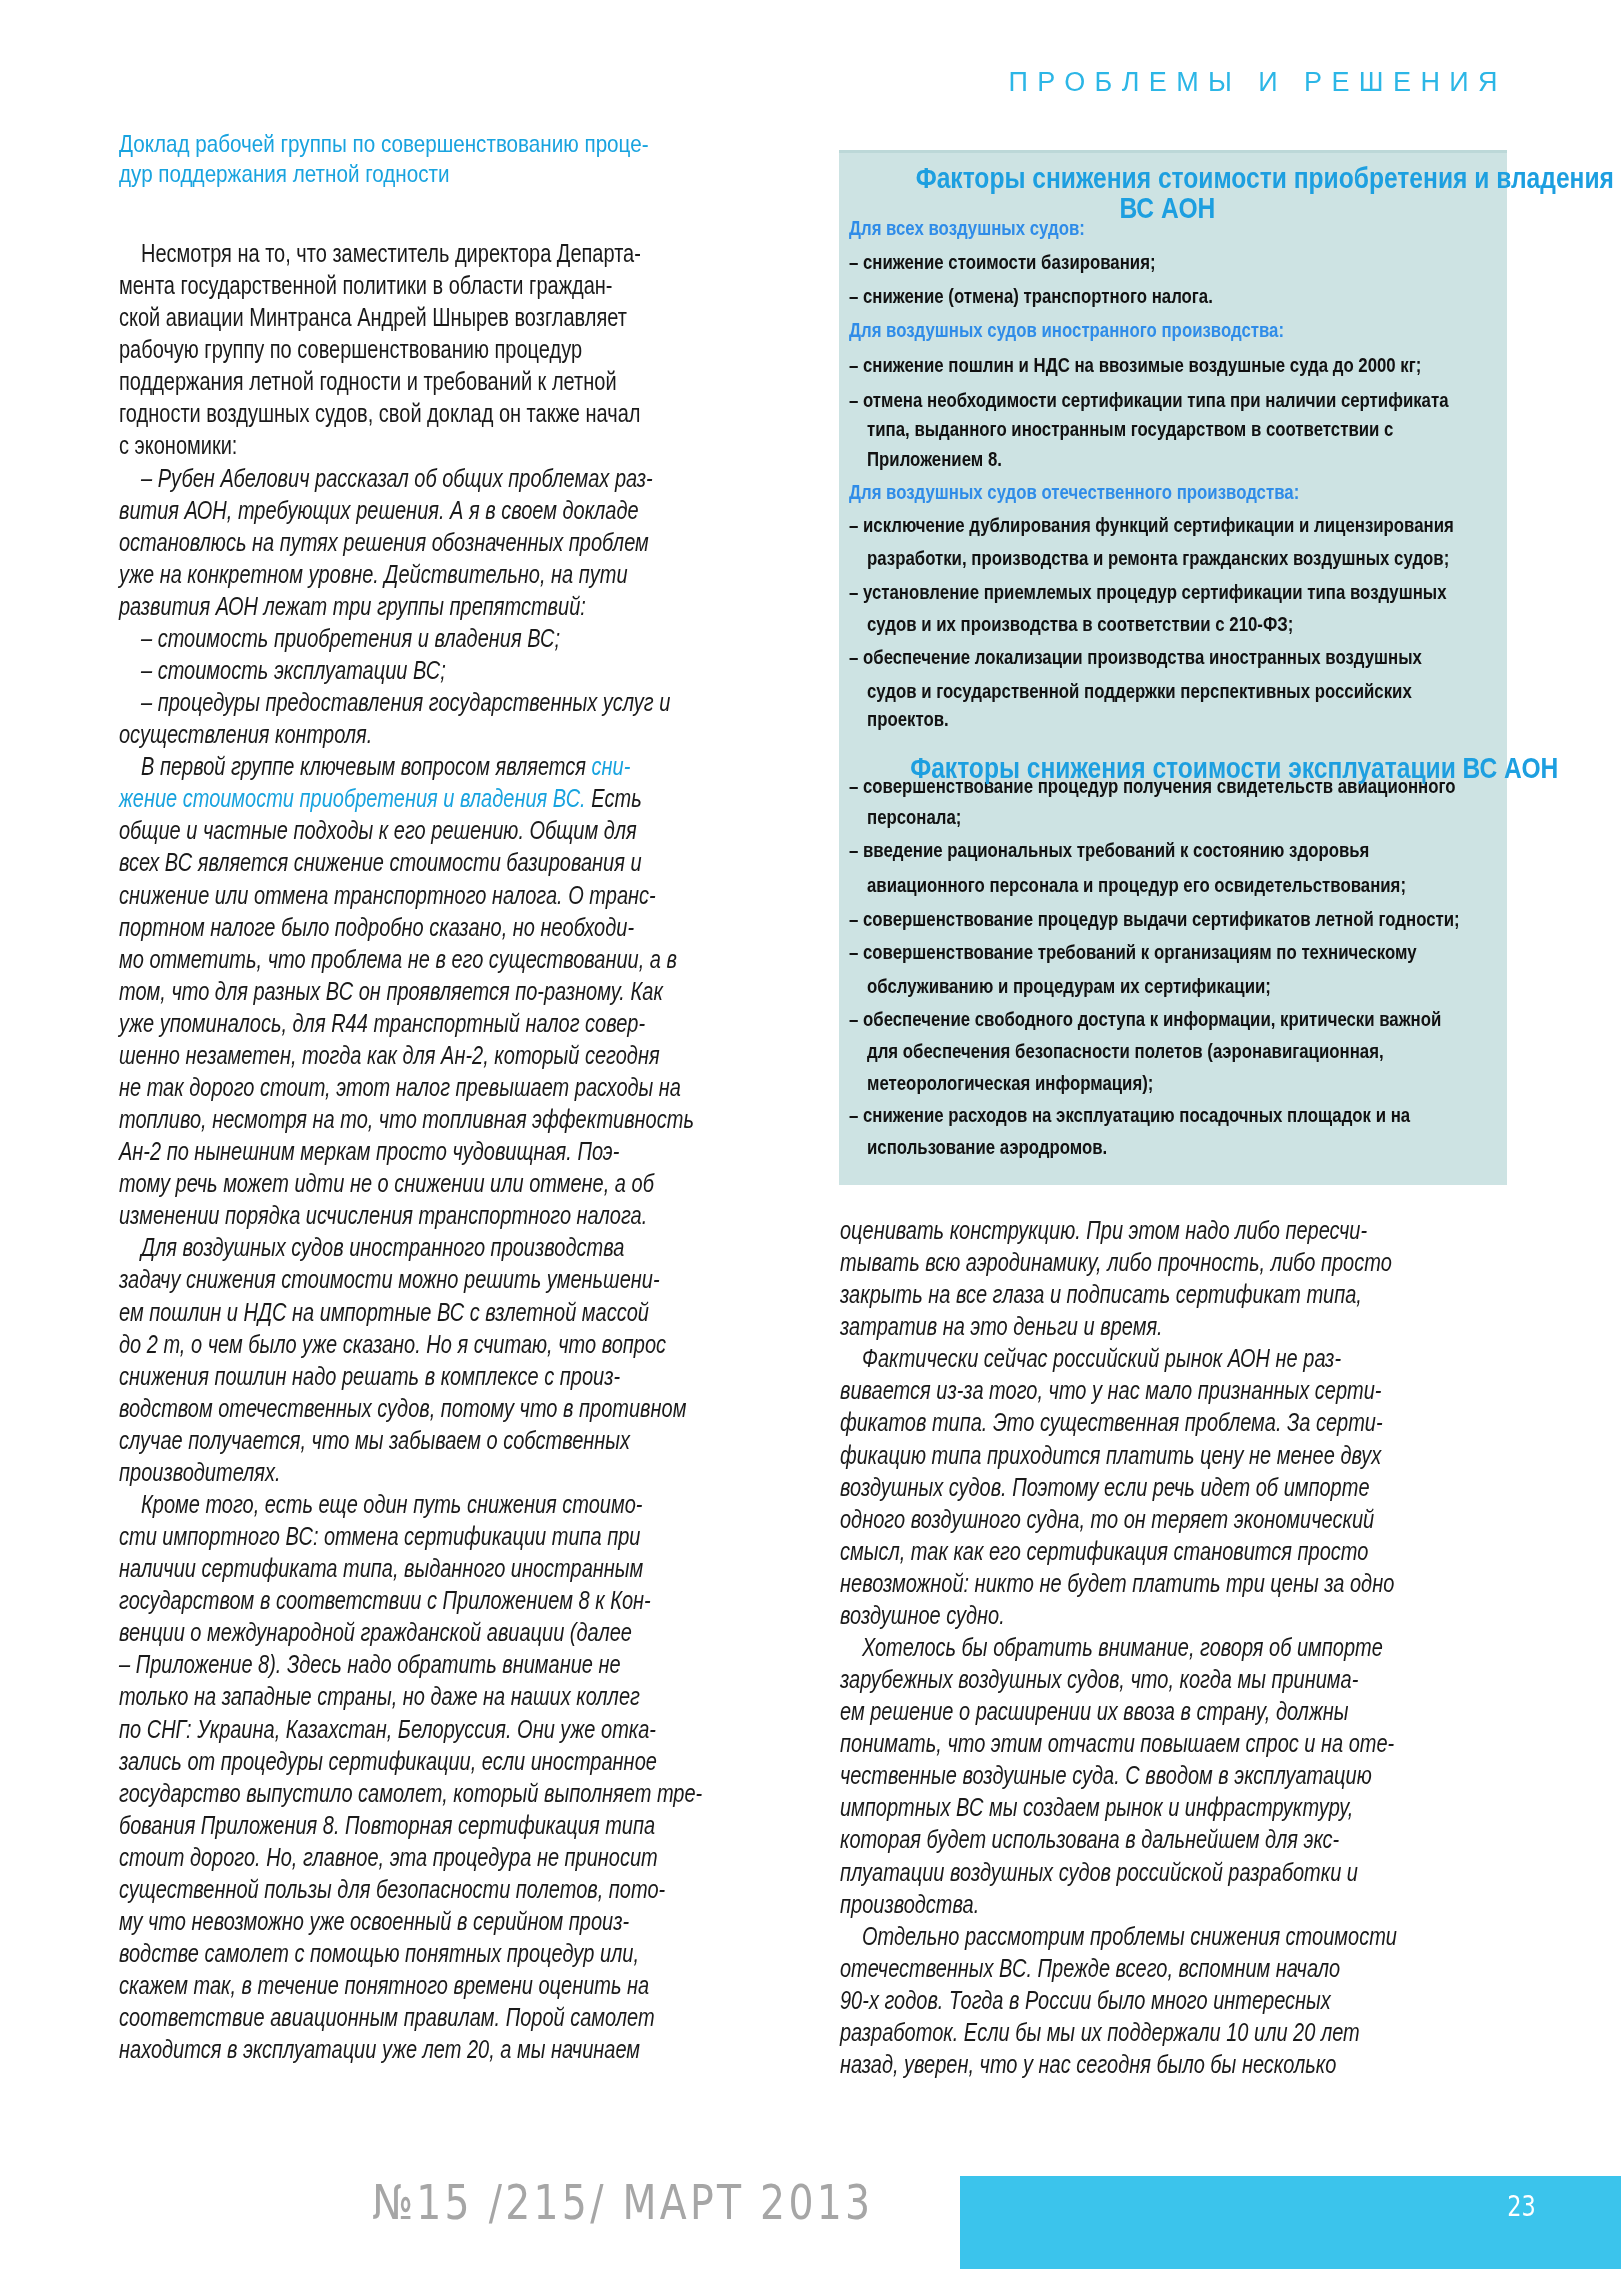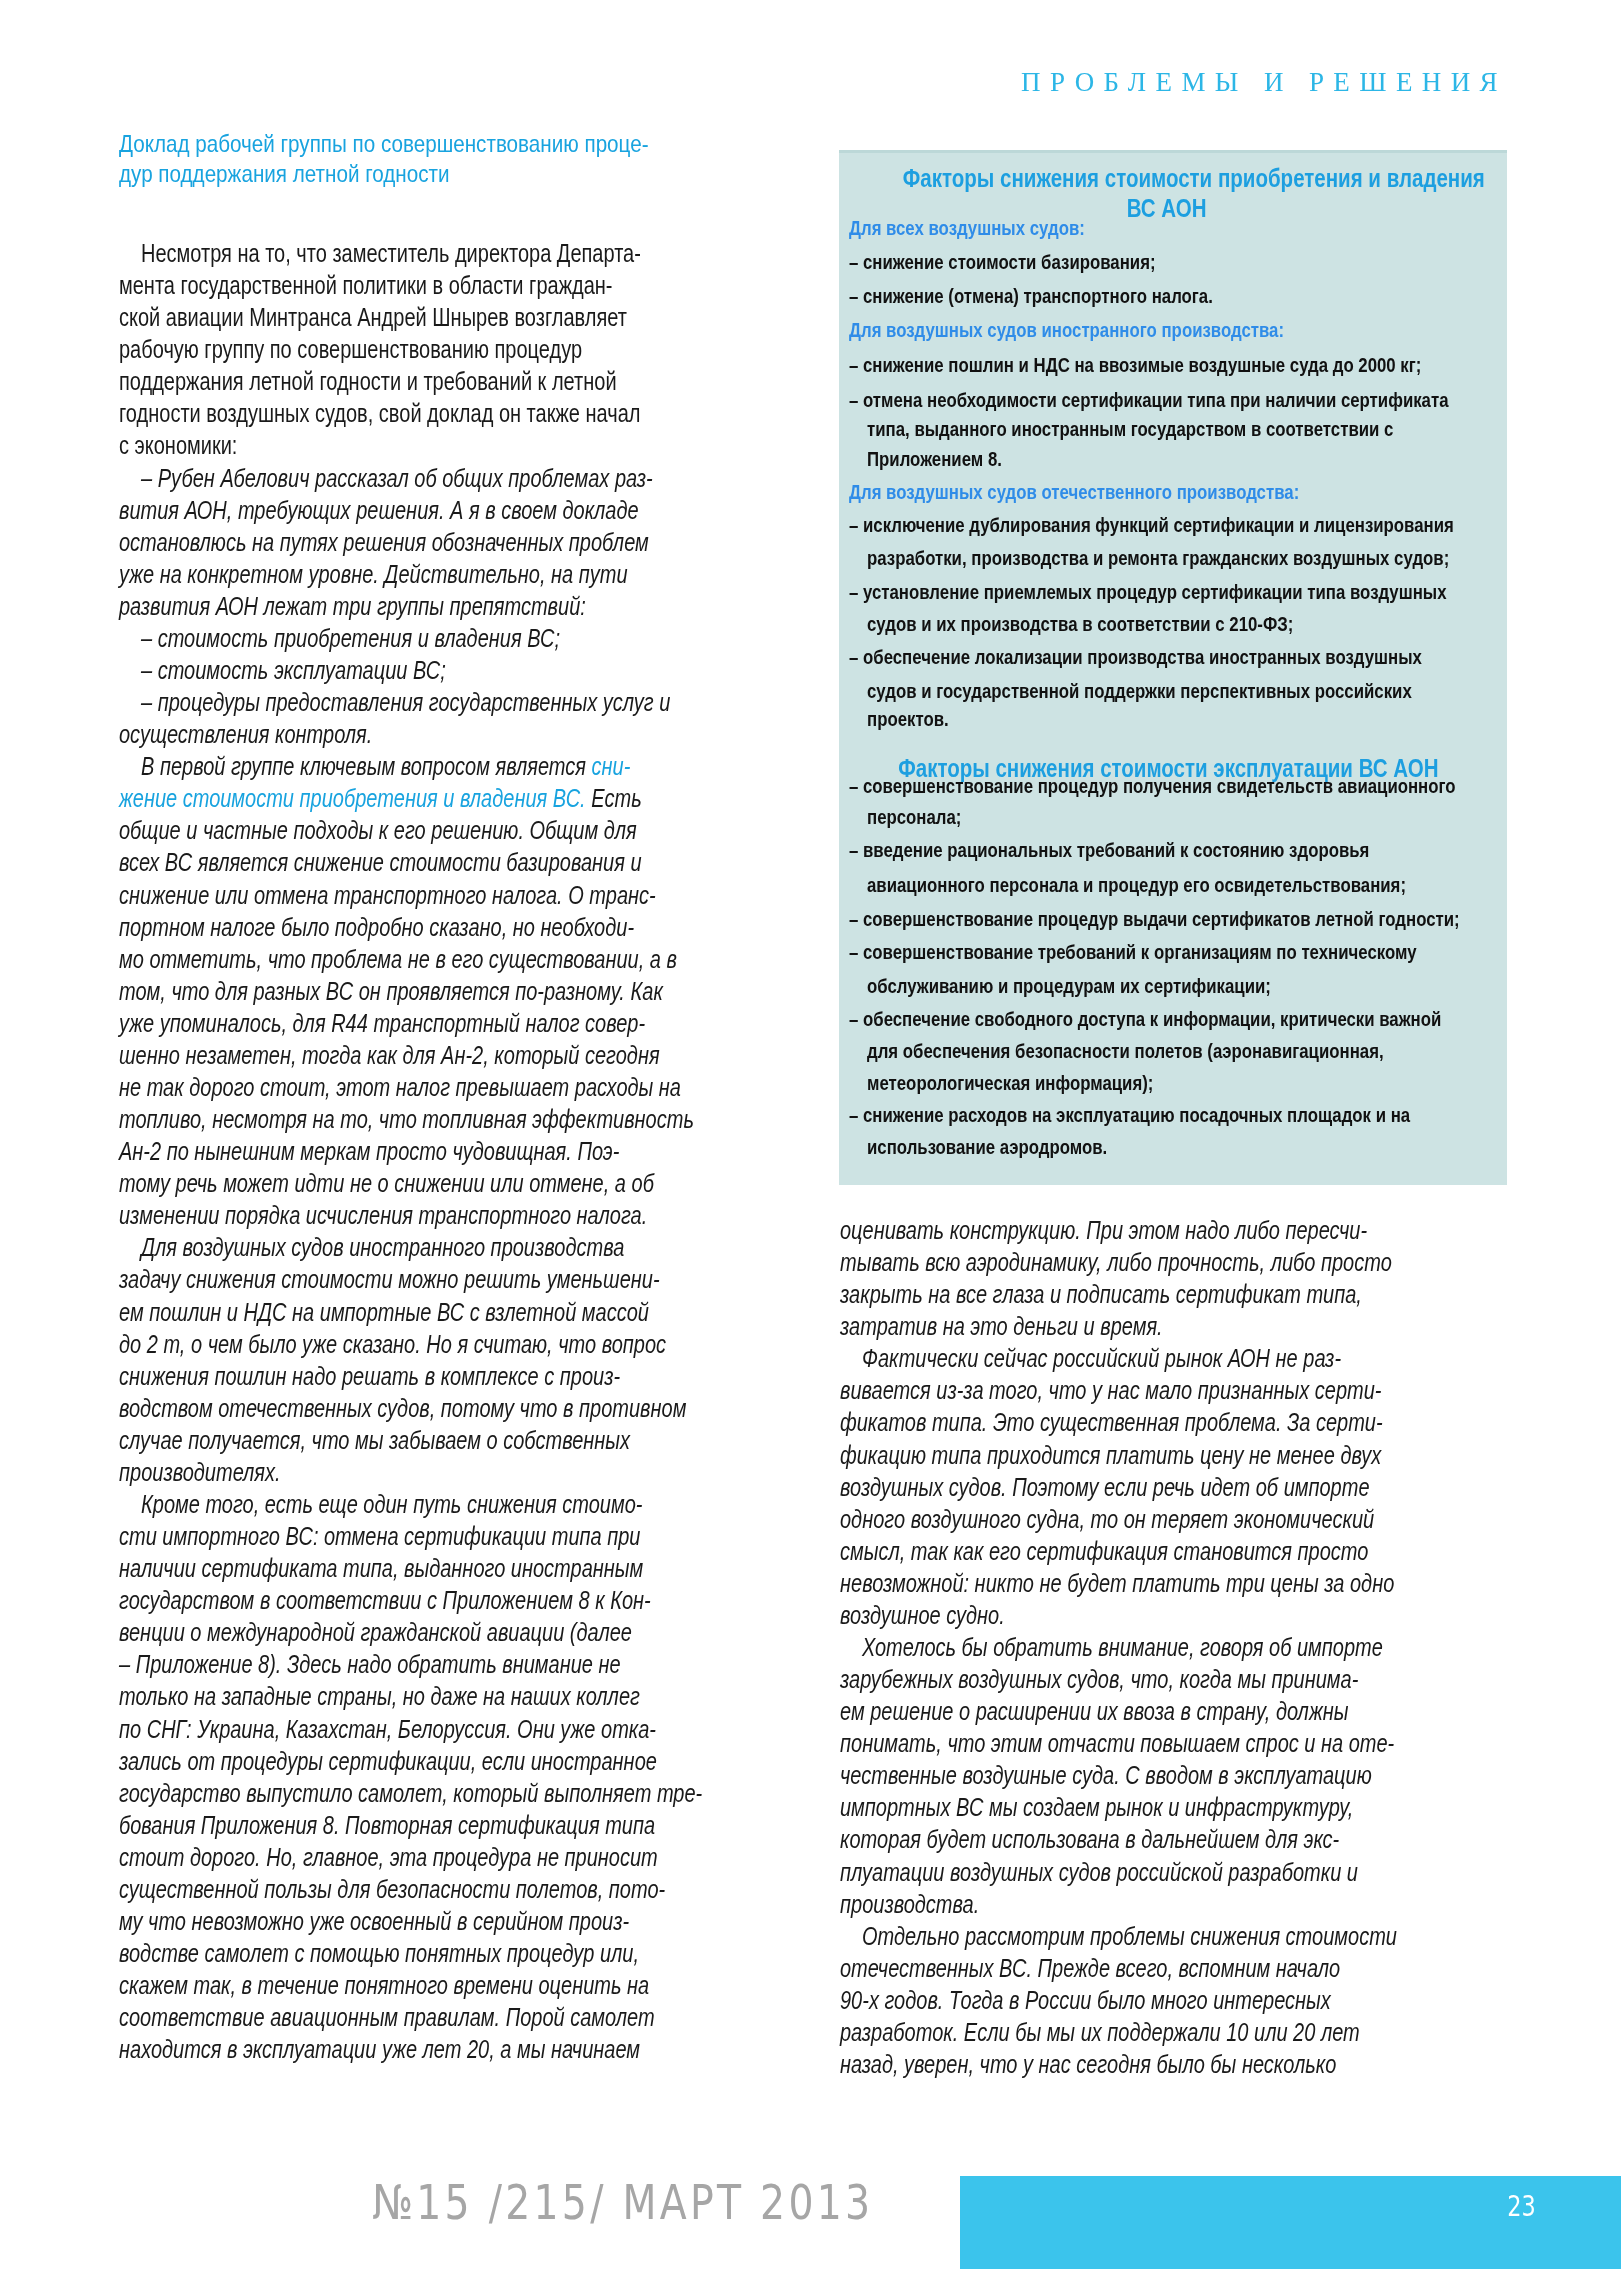--- a/index.html
+++ b/index.html
@@ -1,29 +1,29 @@
 <!DOCTYPE html>
 <html><head>
 <meta charset="utf-8">
 <style>
   html,body{margin:0;padding:0;background:#ffffff;}
   body{width:1622px;height:2269px;position:relative;overflow:hidden;font-family:"Liberation Sans",sans-serif;color:#1a1a1a;}
-  .section-title{position:absolute;top:67px;right:115px;font-family:Liberation Serif, serif;font-size:27px;letter-spacing:9.4px;color:#2cb6e6;white-space:nowrap;}
+  .section-title{position:absolute;top:67px;right:115px;font-family:Liberation Sans, sans-serif;font-size:27px;letter-spacing:9.4px;color:#2cb6e6;white-space:nowrap;}
   .heading{position:absolute;left:119px;top:129px;width:673px;color:#18a3df;font-size:24px;line-height:30px;}
   .heading .ln{display:block;white-space:nowrap;transform:scaleX(0.86);transform-origin:left center;}
   .col{position:absolute;width:673px;}
   .col .ln{position:absolute;left:0;height:32px;line-height:32px;font-size:25px;white-space:nowrap;transform:scaleX(0.8);transform-origin:left center;}
   .col .ln.i{font-style:italic;}
   .col .ln.ind{left:22px;}
   .col .ln .hl{color:#18a3df;}
   .box{position:absolute;left:839px;top:150px;width:668px;height:1032px;background:#cde3e3;border-top:3px solid #bcd8d8;}
   .box .ln{position:absolute;left:10px;height:33px;line-height:33px;font-size:21px;font-weight:bold;white-space:nowrap;transform:scaleX(0.8);transform-origin:left center;color:#111;}
   .box .ln.cont{left:28px;}
   .box .ln.sub{color:#2f8ce8;}
-  .box .ttl{position:absolute;left:0;width:656px;text-align:center;font-size:25px;font-weight:bold;color:#1d9fe0;line-height:30px;}
+  .box .ttl{position:absolute;left:0;width:656px;text-align:center;font-size:30px;font-weight:bold;color:#1d9fe0;line-height:30px;}
   .box .ttl span{display:inline-block;transform:scaleX(0.82);white-space:nowrap;}
   .footer-issue{position:absolute;left:372px;top:2174px;font-family:"DejaVu Sans",sans-serif;font-size:48px;color:#a6a6a6;letter-spacing:4px;white-space:nowrap;transform:scaleX(0.82);transform-origin:left center;}
   .footer-bar{position:absolute;left:960px;top:2176px;width:661px;height:93px;background:#3bc4ec;}
   .page-num{position:absolute;right:85px;top:14px;color:#ffffff;font-family:"DejaVu Sans",sans-serif;font-size:28px;transform:scaleX(0.8);transform-origin:right center;}
 </style>
 </head>
 <body>
 
 <div class="section-title">ПРОБЛЕМЫ И РЕШЕНИЯ</div>
 

